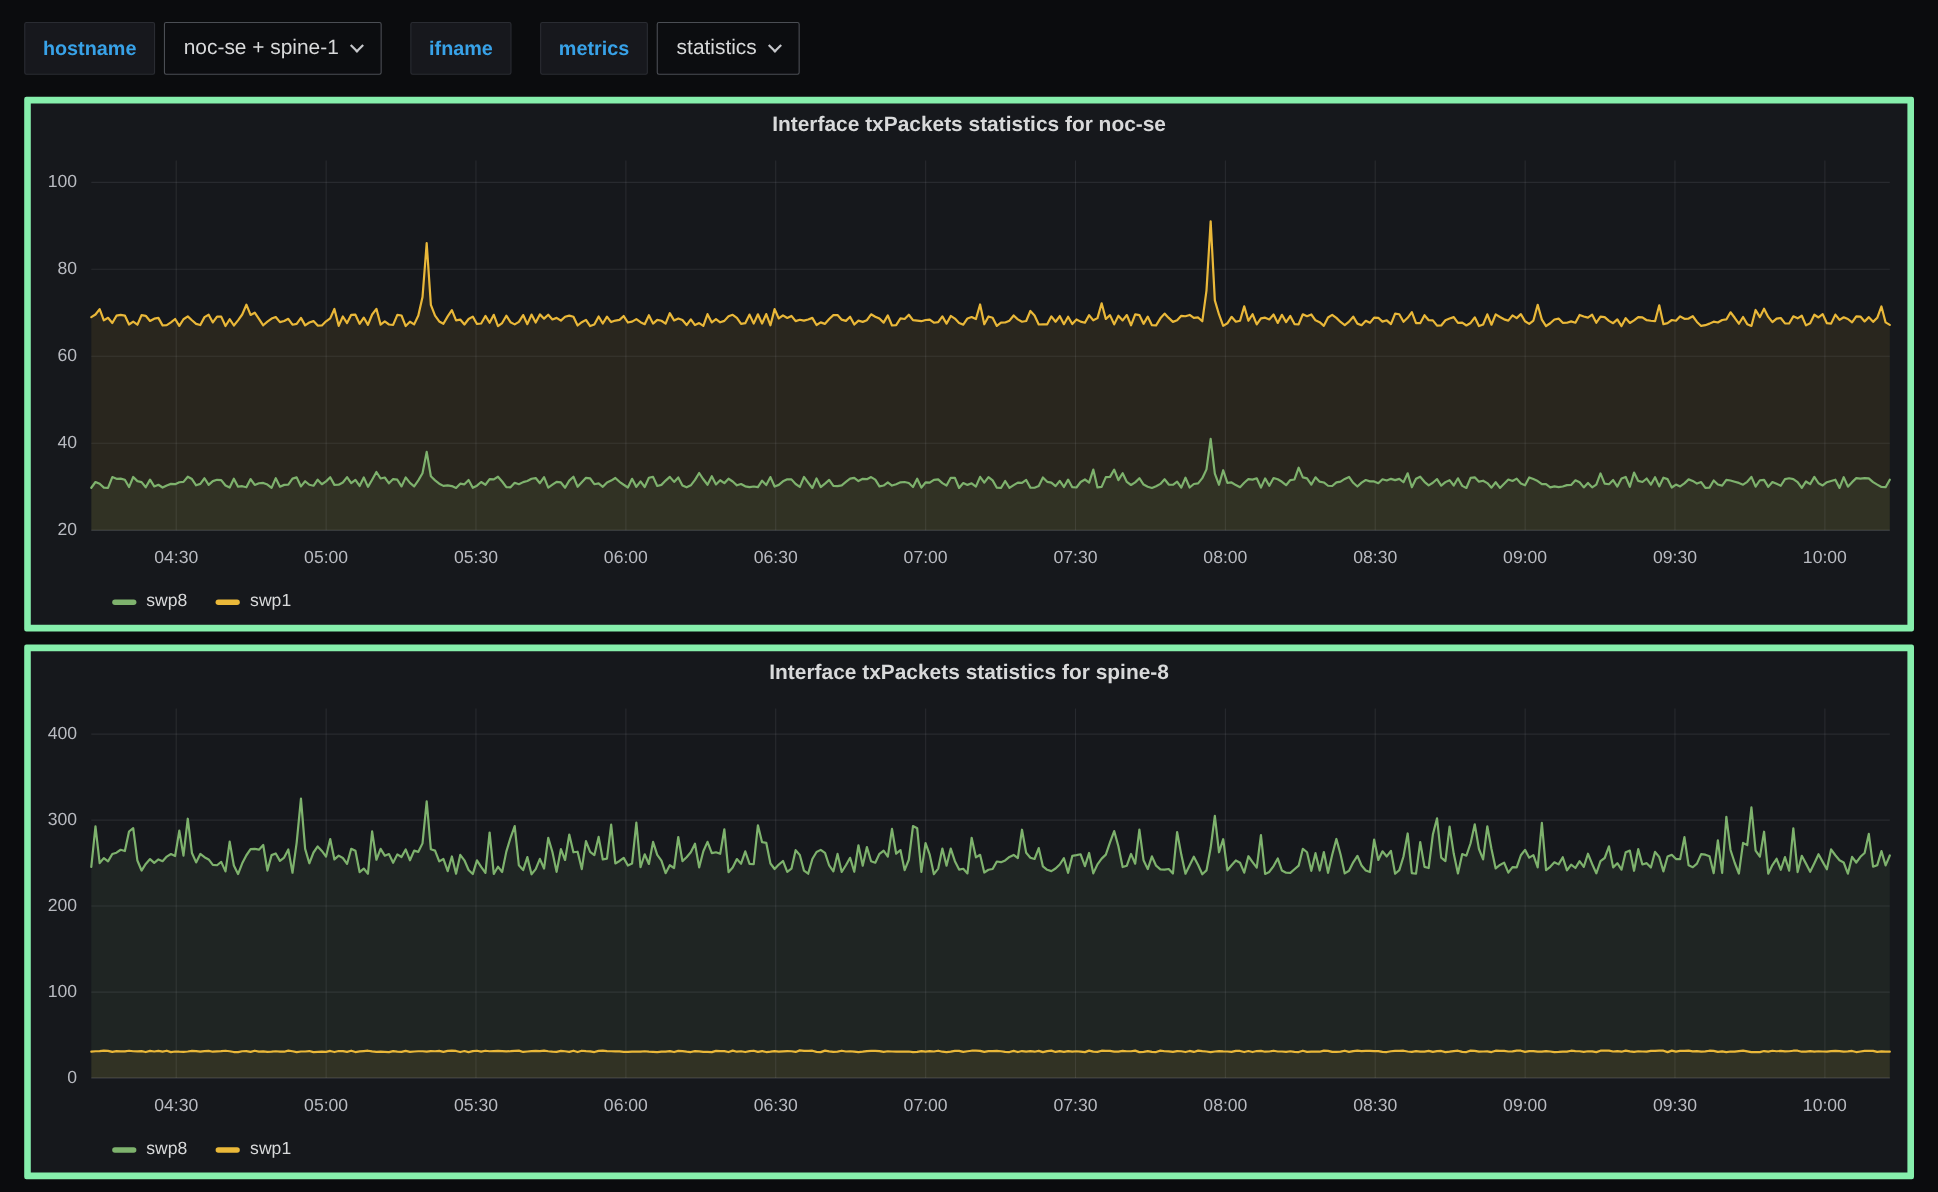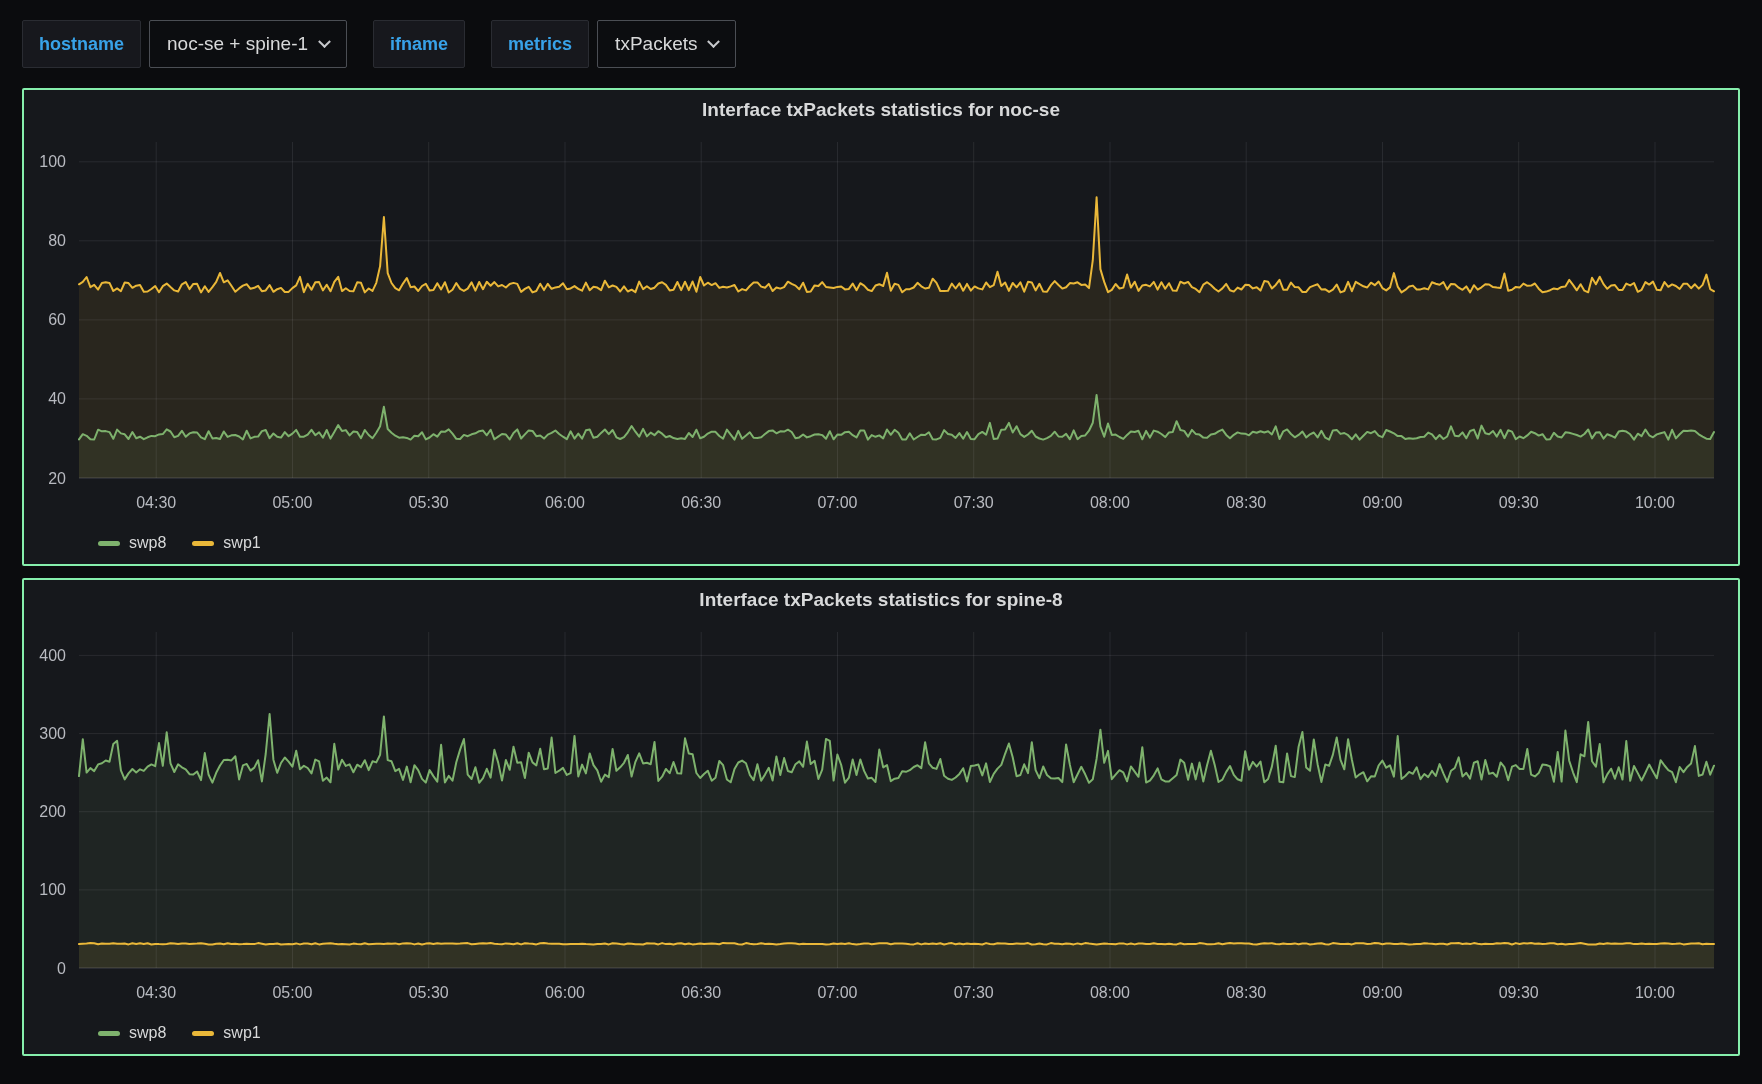--- a/index.html
+++ b/index.html
@@ -12,21 +12,21 @@
   .var-label { height:48px; display:flex; align-items:center; padding:0 16px;
                background:#17181d; border:1px solid #2a2c32; border-radius:2px;
                color:#38a2e8; font-size:18px; font-weight:700; }
   .var-value { height:48px; display:flex; align-items:center; gap:12px; padding:0 17px;
                background:#0c0d10; border:1px solid #4b4e54; border-radius:2px;
                color:#d8d9da; font-size:19px; cursor:pointer; }
   .chevron { width:9px; height:9px; border-right:2px solid #c7c8cc; border-bottom:2px solid #c7c8cc;
              transform:rotate(45deg) translate(-2px,-2px); display:inline-block; }
 
   
-  .panel { background:#16181c; border:2px solid #86efac; border-radius:2px; margin-bottom:12px; }
+  .panel { background:#16181c; border:6px solid #86efac; border-radius:2px; margin-bottom:12px; }
   .panel-header { height:40px; display:flex; align-items:center; justify-content:center; }
   .panel-title { color:#d8d9da; font-size:19px; font-weight:700; cursor:pointer; }
   svg.chart { display:block; }
   .legend { display:flex; align-items:center; gap:26px; padding:2px 0 12px 74px; }
   .legend-item { display:flex; align-items:center; gap:9px; cursor:pointer; }
   .legend-item .swatch { width:22px; height:5px; border-radius:3px; display:inline-block; }
   .legend-item .lbl { color:#d8d9da; font-size:16px; }
 </style>
 </head>
 <body>
@@ -40,21 +40,21 @@
         <span>noc-se + spine-1</span>
         <span class="chevron"></span>
       </div>
     </div>
     <div class="var-group">
       <div class="var-label">ifname</div>
     </div>
     <div class="var-group">
       <div class="var-label">metrics</div>
       <div class="var-value">
-        <span>txPackets</span>
+        <span>statistics</span>
         <span class="chevron"></span>
       </div>
     </div>
   </div>
 
   <div class="panel">
     <div class="panel-header">
       <span class="panel-title">Interface txPackets statistics for noc-se</span>
     </div>
     <svg class="chart" width="1716" height="402" viewBox="0 0 1716 402">

